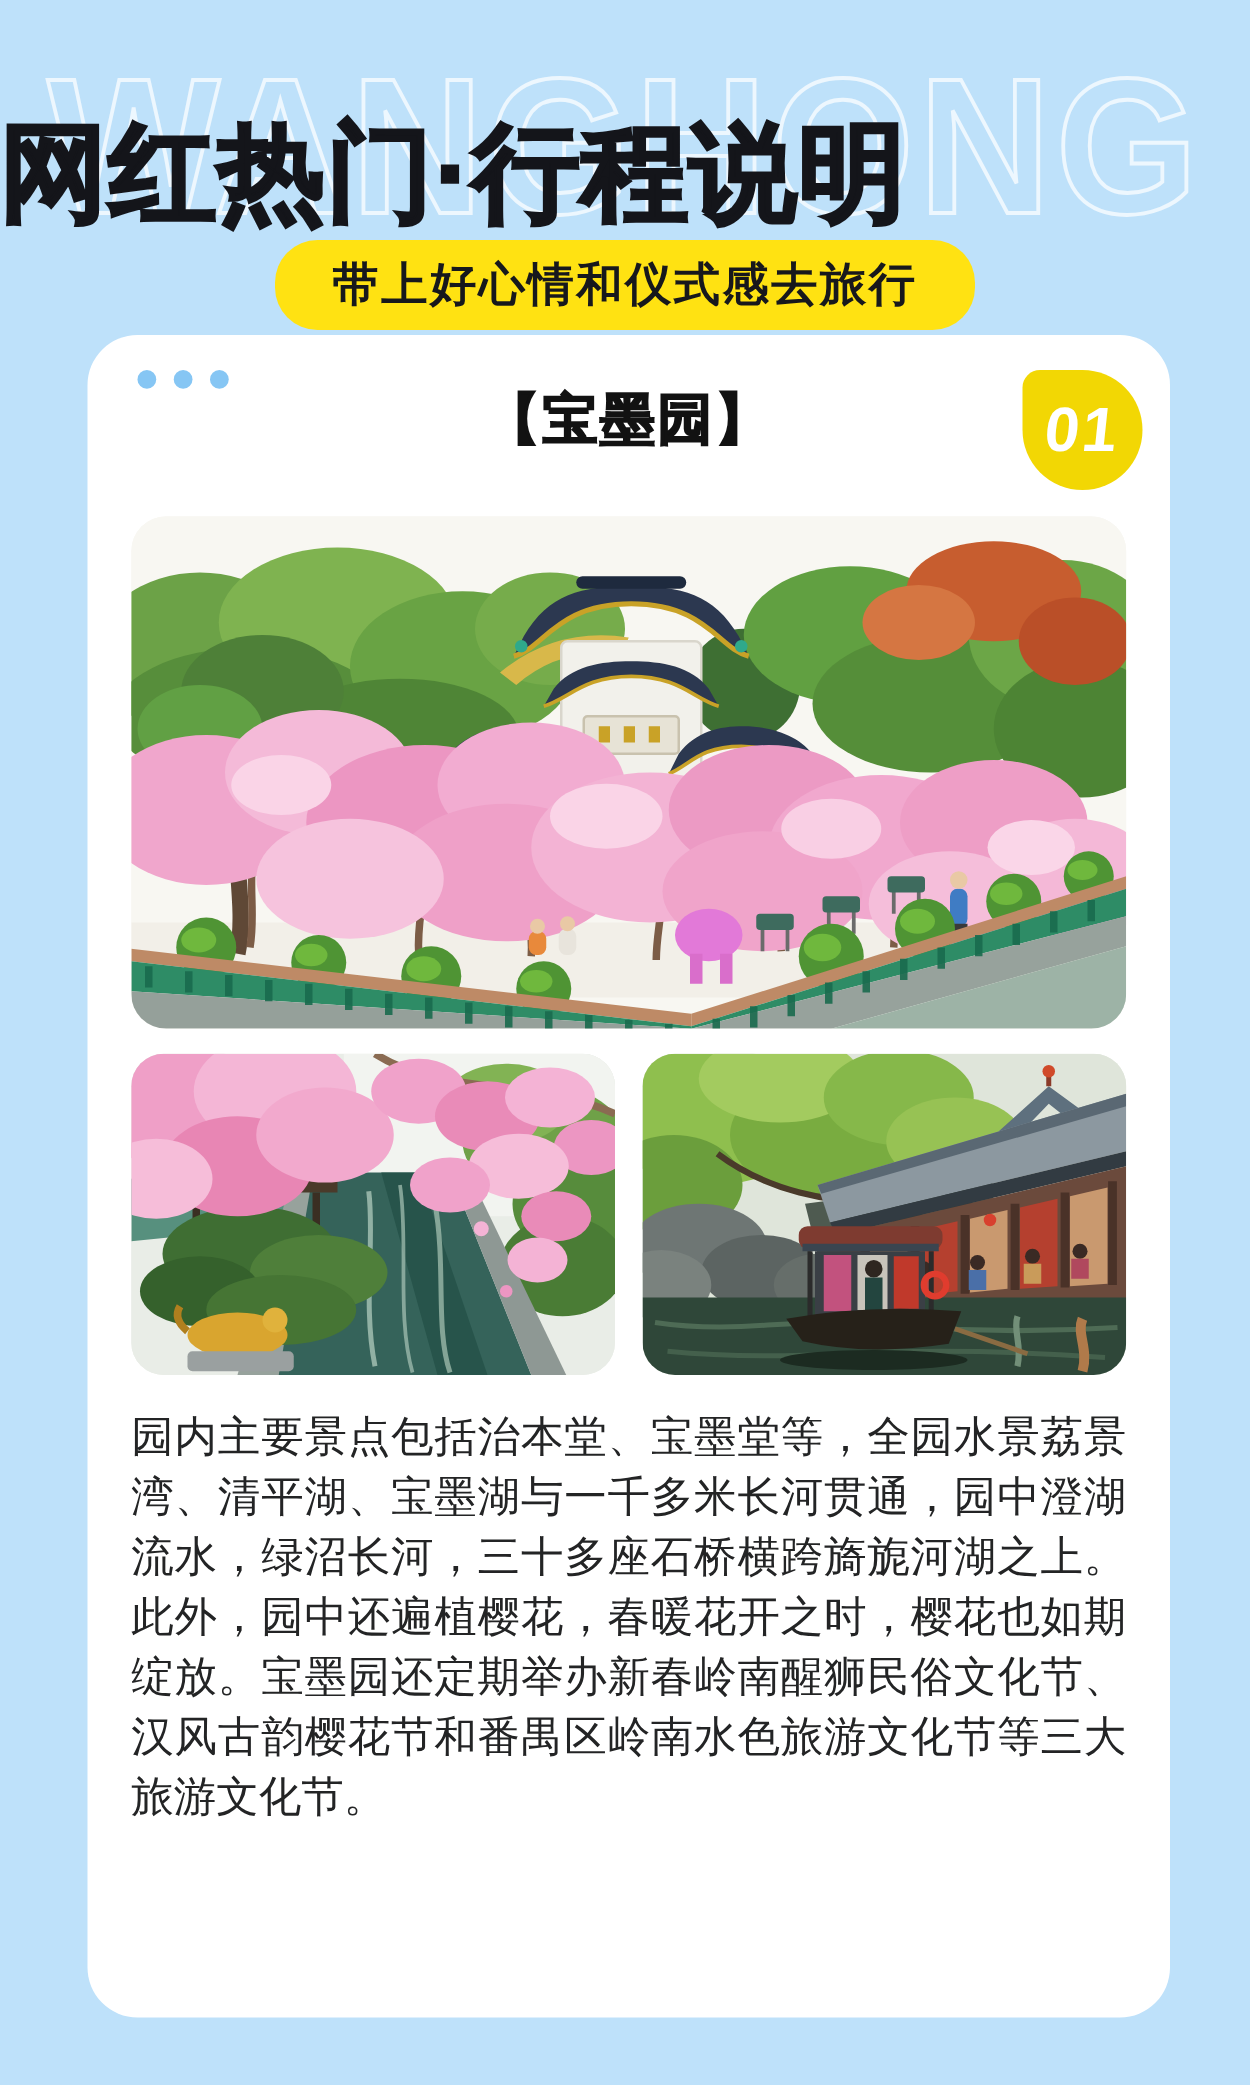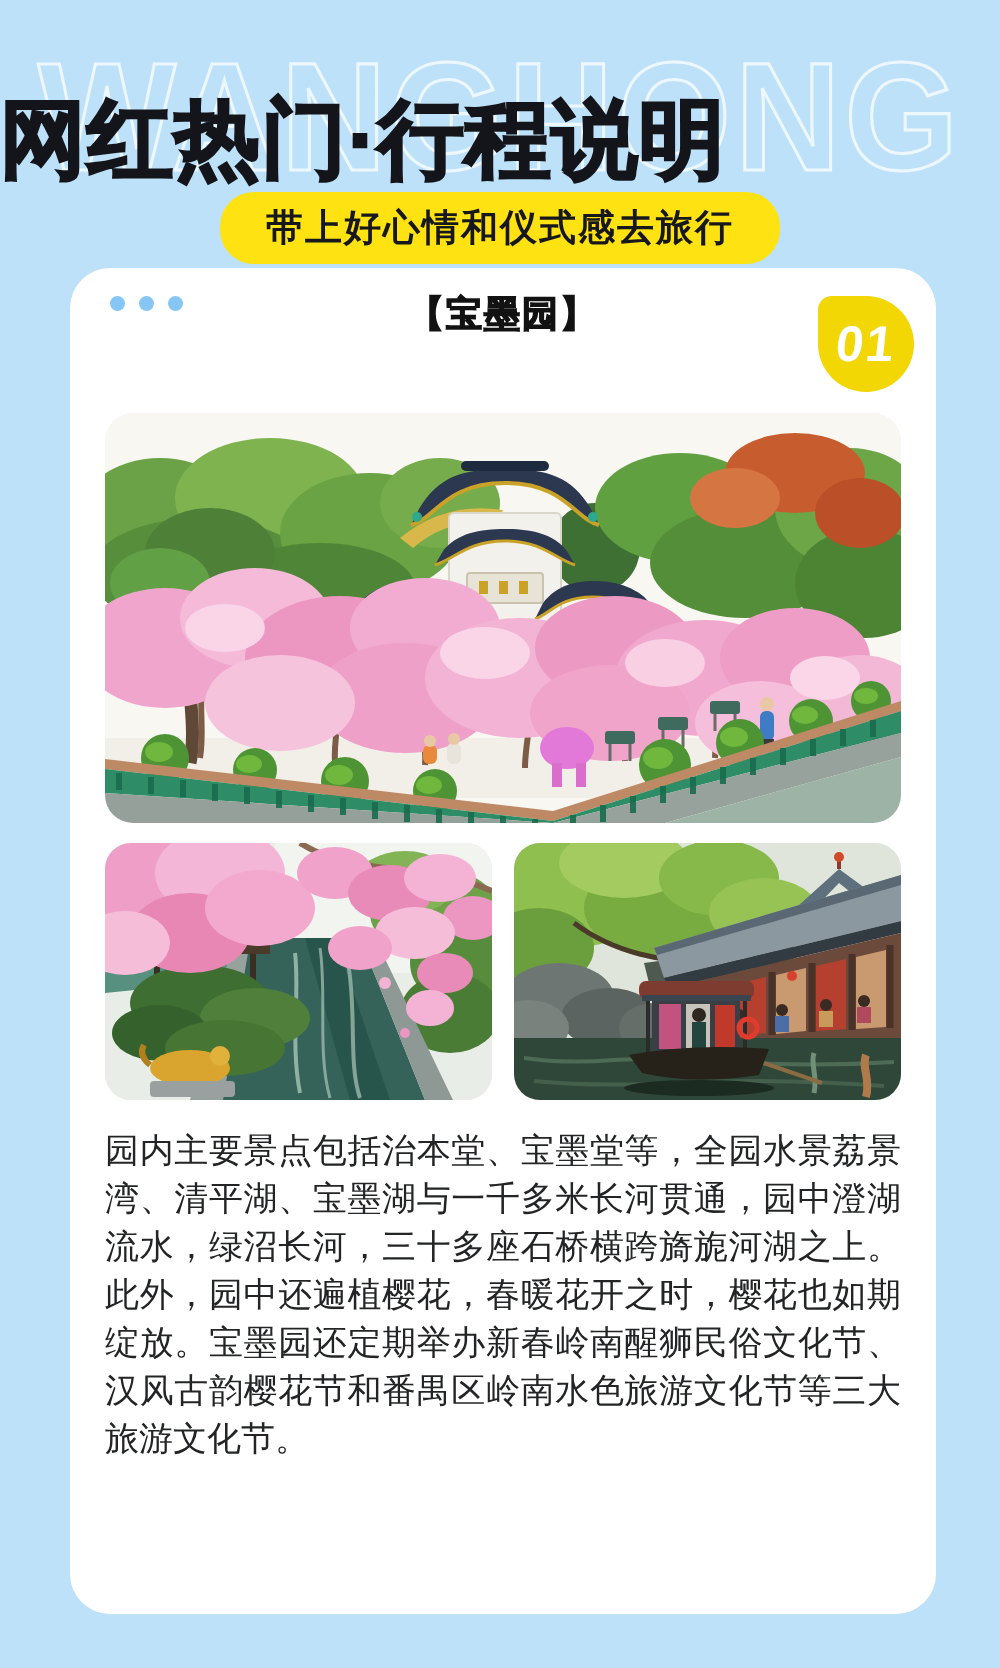--- a/index.html
+++ b/index.html
@@ -39,22 +39,22 @@
   .badge {
     position:absolute; right:22px; top:28px; width:96px; height:96px;
     background:#F2D704; border-radius:14px 50% 50% 50%;
     display:flex; align-items:center; justify-content:center;
   }
   .badge span {
     color:#fff; font-size:50px; font-weight:900; letter-spacing:2px;
     transform:skewX(-6deg);
   }
   .card-title {
-    margin-top:22px; text-align:center;
-    font-size:36px; font-weight:900; color:#121212; letter-spacing:2px;
+    margin-top:38px; text-align:center;
+    font-size:44px; font-weight:900; color:#121212; letter-spacing:2px;
     -webkit-text-stroke:1.5px #121212;
   }
   .photo-main {
     position:absolute; left:35px; top:145px; width:796px; height:410px;
     border-radius:28px; overflow:hidden; background:#F8F7F2;
   }
   .photo-row {
     position:absolute; left:35px; top:575px; width:796px; height:257px;
     display:flex; gap:22px;
   }

